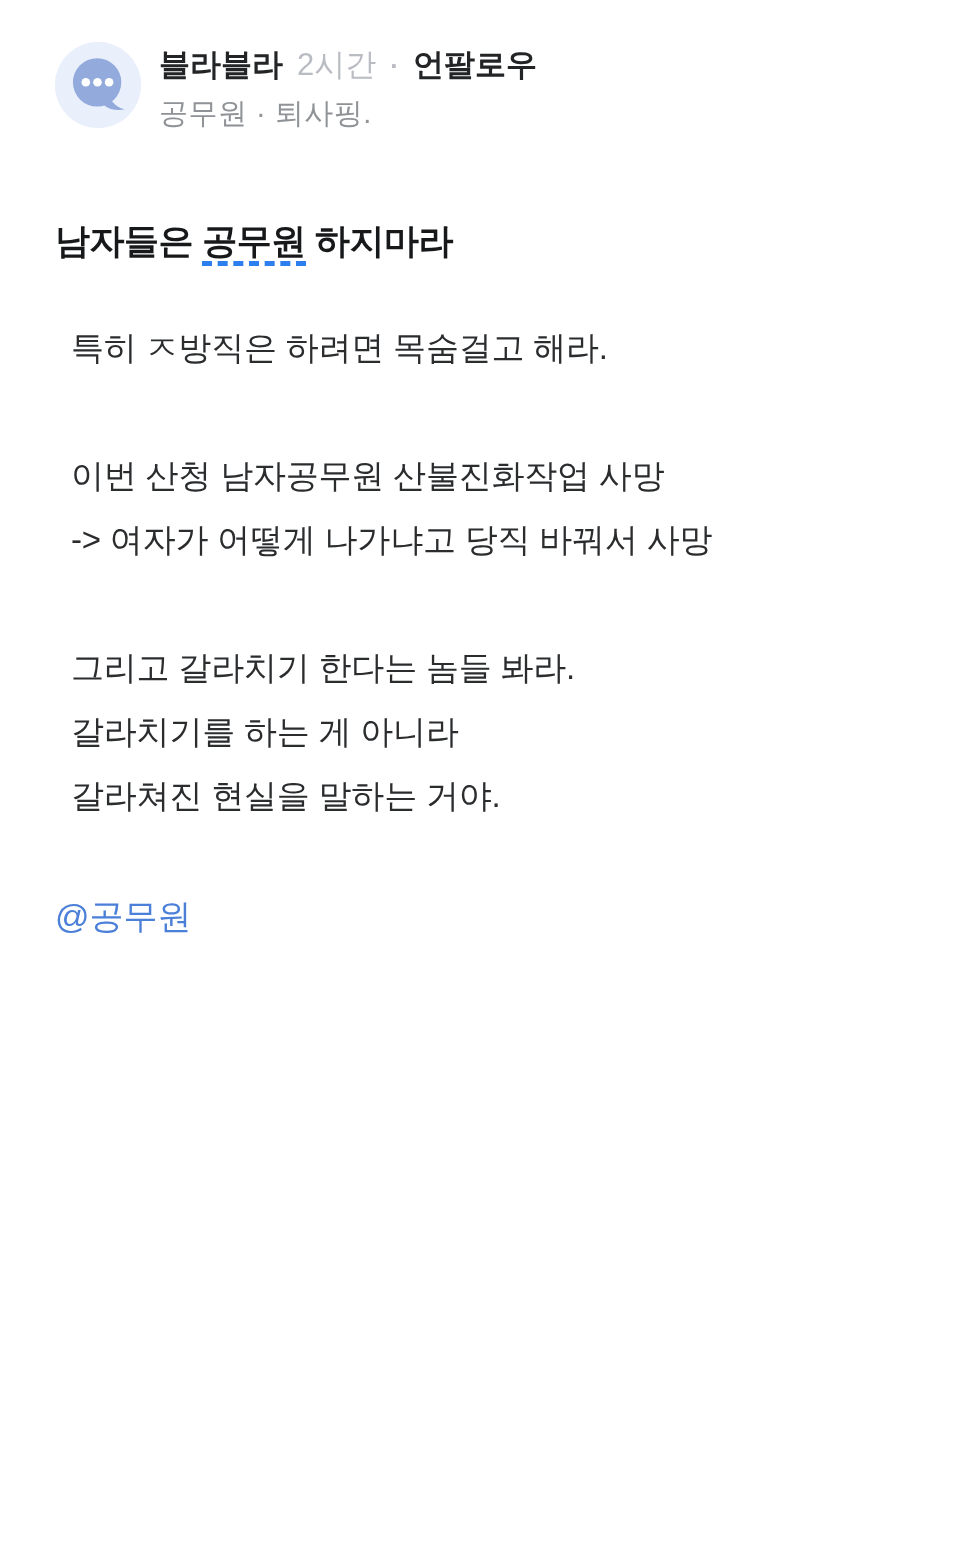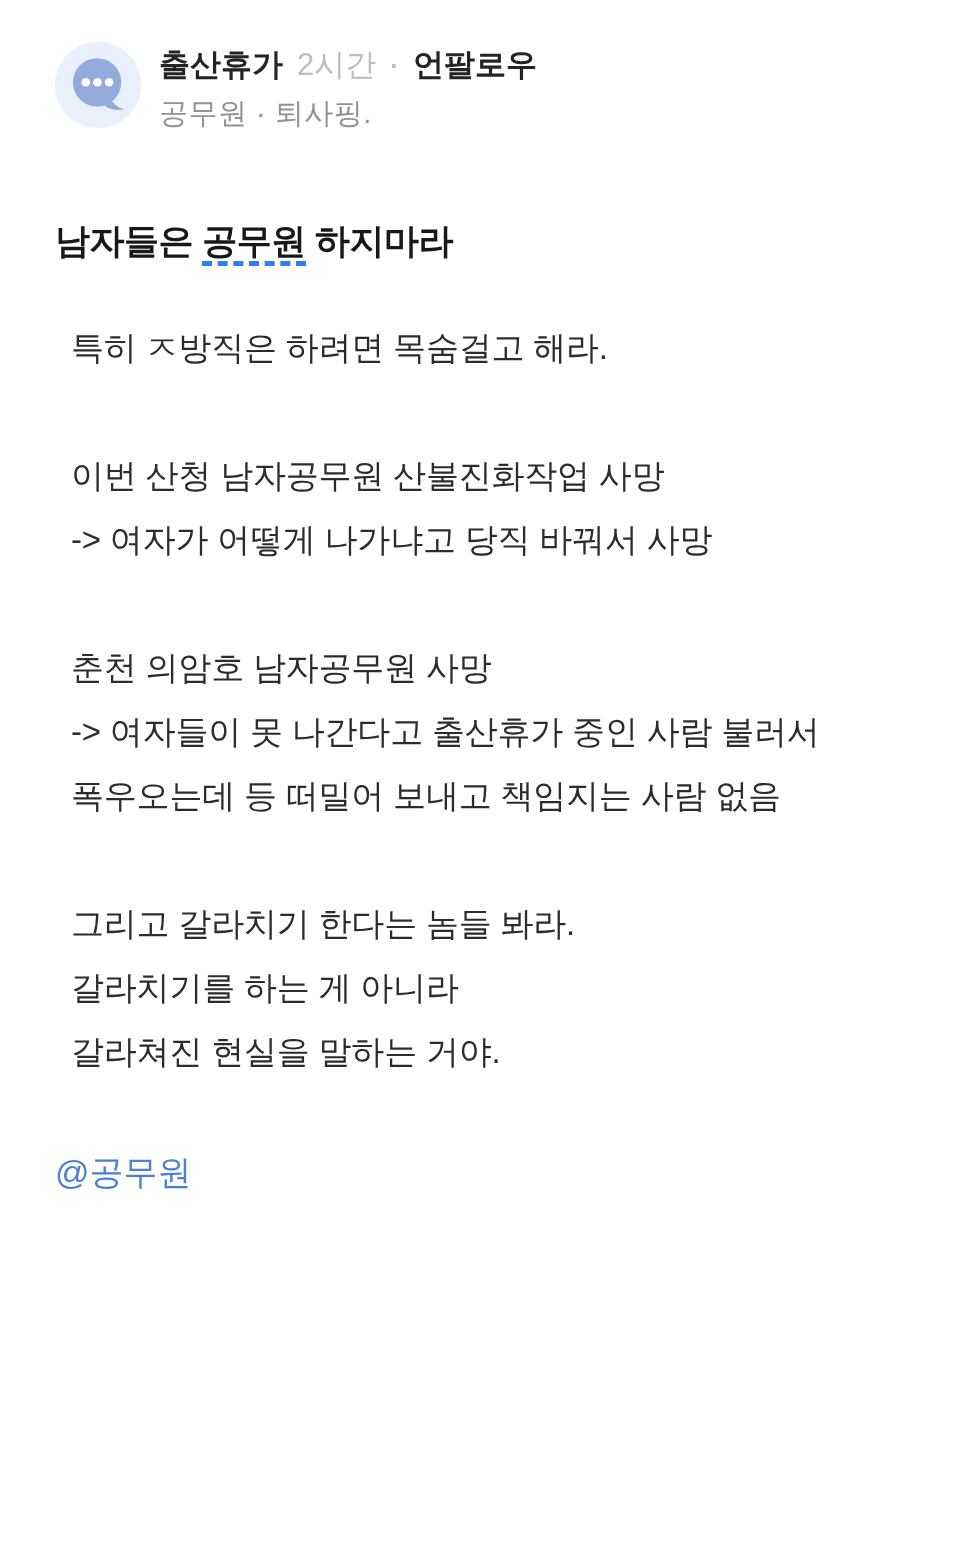--- a/index.html
+++ b/index.html
@@ -78,21 +78,21 @@
           <circle cx="23.5" cy="22.5" r="13.5" fill="#93aadd"></circle>
           <path d="M31 32 c2.5 3.5 5 5 8 5.6 c-4.5 1 -8.5 0 -11.5 -2.2 z" fill="#93aadd"></path>
           <circle cx="17.2" cy="22.5" r="2.4" fill="#ffffff"></circle>
           <circle cx="23.7" cy="22.5" r="2.4" fill="#ffffff"></circle>
           <circle cx="30.2" cy="22.5" r="2.4" fill="#ffffff"></circle>
         </svg>
       </span>
     </div>
     <div class="header-text">
       <div class="header-line1">
-        <span class="author-name">출산휴가</span>
+        <span class="author-name">블라블라</span>
         <span class="post-time">2시간</span>
         <span class="dot-sep">·</span>
         <span class="unfollow">언팔로우</span>
       </div>
       <div class="header-line2">
         <span>공무원 · 퇴사핑.</span>
       </div>
     </div>
   </header>
 
@@ -100,25 +100,20 @@
 
   <div class="post-body">
     <p>
       <span class="line">특히 ㅈ방직은 하려면 목숨걸고 해라.</span>
     </p>
     <p>
       <span class="line">이번 산청 남자공무원 산불진화작업 사망</span>
       <span class="line">-&gt; 여자가 어떻게 나가냐고 당직 바꿔서 사망</span>
     </p>
     <p>
-      <span class="line">춘천 의암호 남자공무원 사망</span>
-      <span class="line">-&gt; 여자들이 못 나간다고 출산휴가 중인 사람 불러서</span>
-      <span class="line">폭우오는데 등 떠밀어 보내고 책임지는 사람 없음</span>
-    </p>
-    <p>
       <span class="line">그리고 갈라치기 한다는 놈들 봐라.</span>
       <span class="line">갈라치기를 하는 게 아니라</span>
       <span class="line">갈라쳐진 현실을 말하는 거야.</span>
     </p>
   </div>
 
   <a class="mention">@공무원</a>
 
 </div>
 

